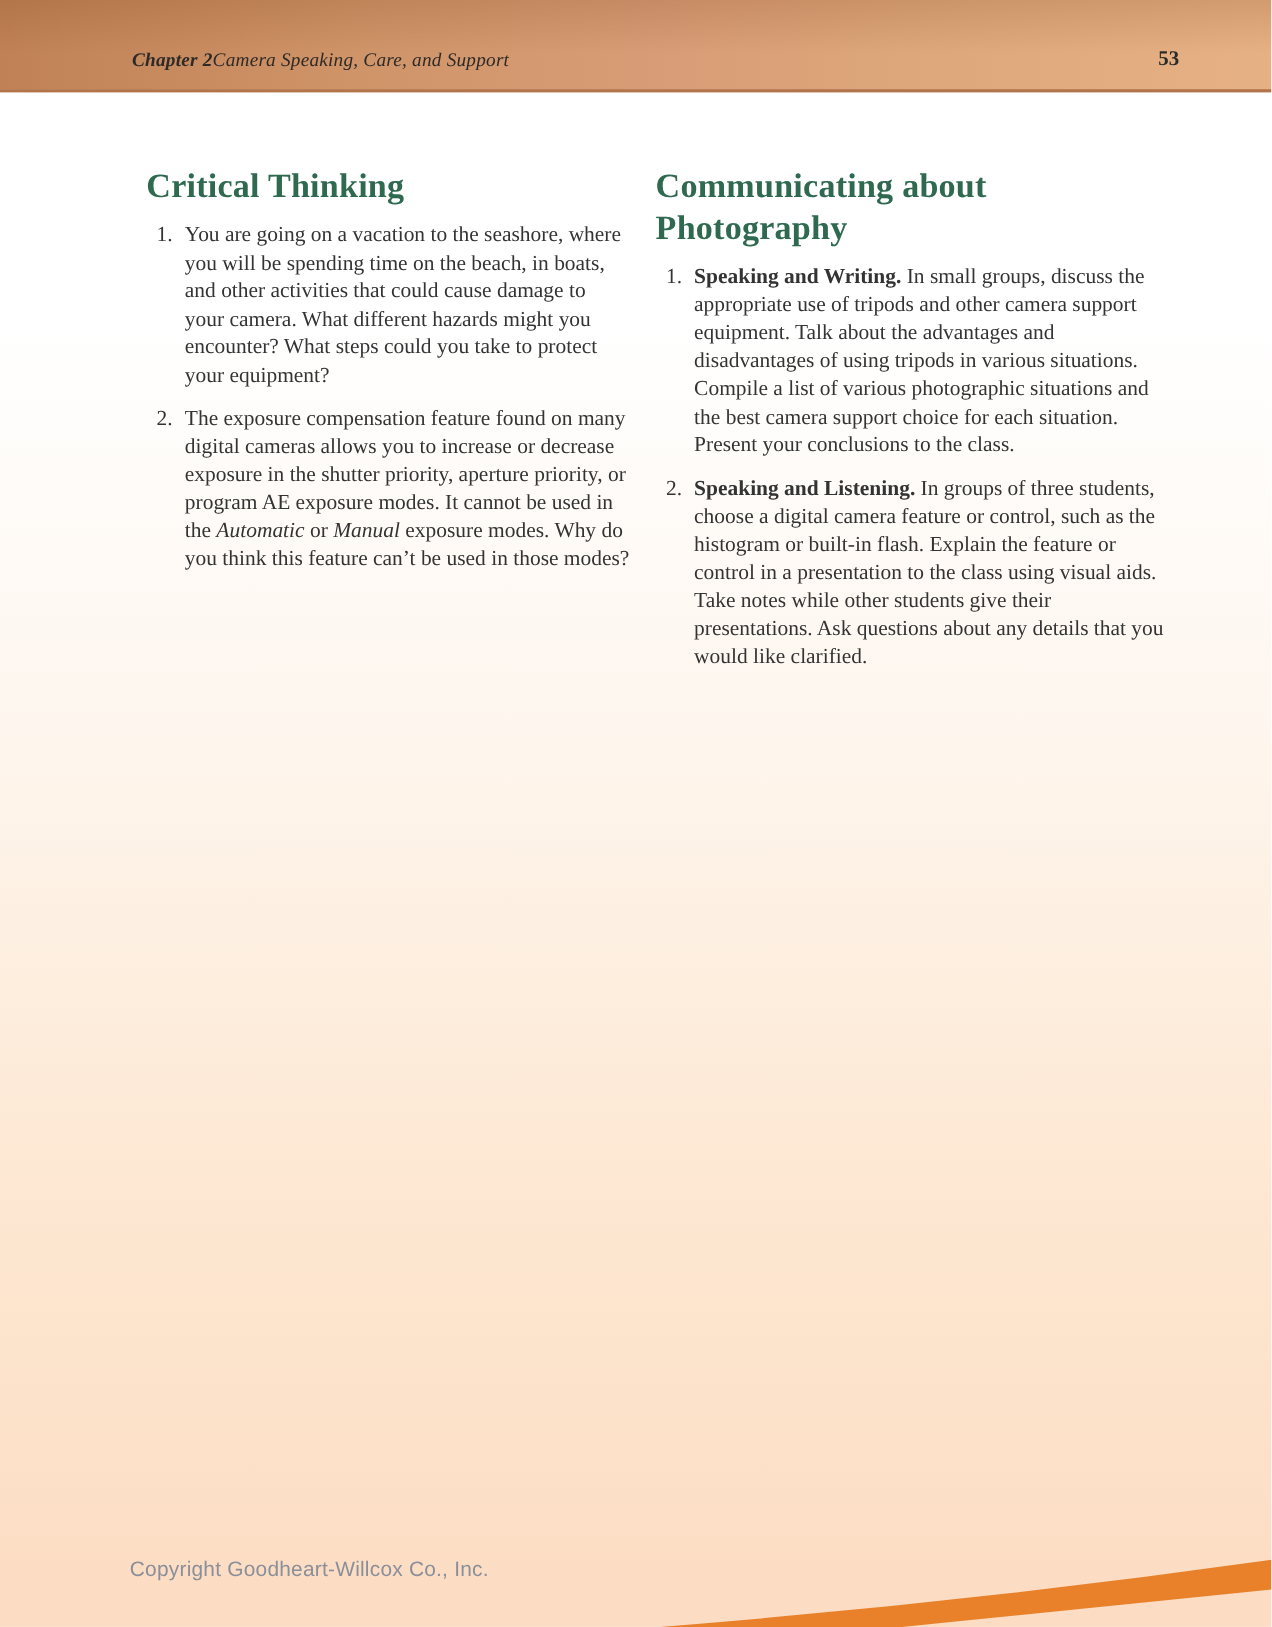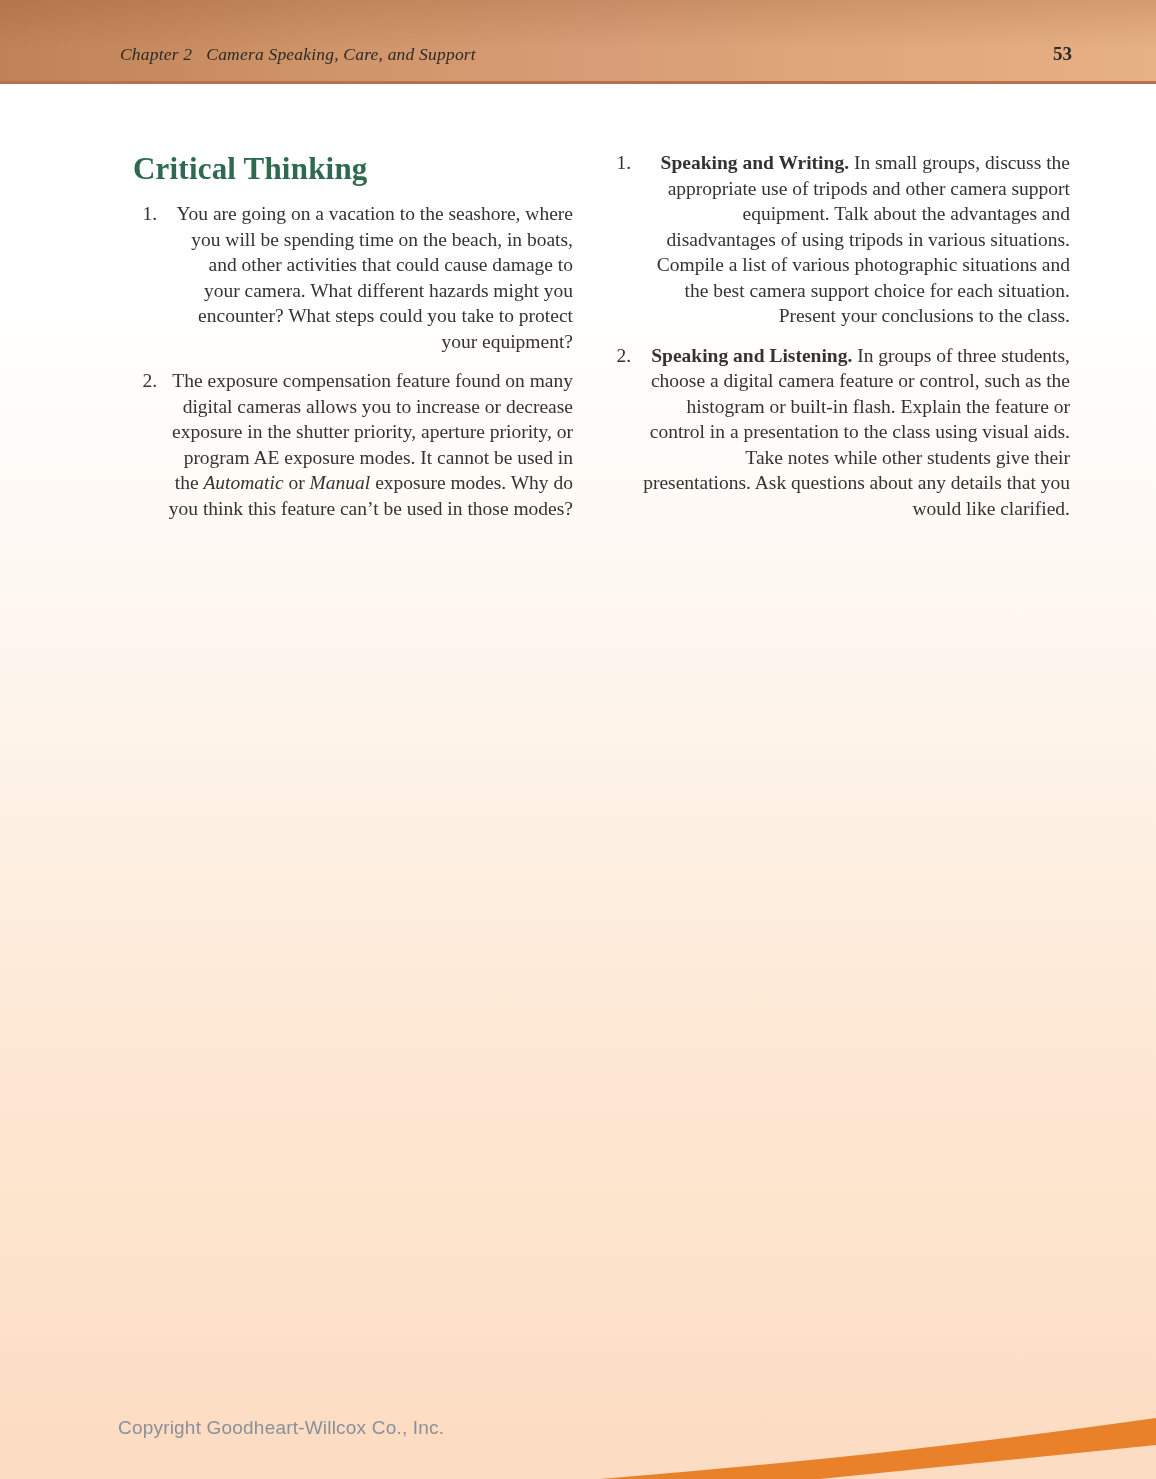--- a/index.html
+++ b/index.html
@@ -38,34 +38,34 @@
     align-items: flex-end;
     justify-content: space-between;
     padding: 0 84px 16px 120px;
   }
   .header-left {
     font-size: 17.5px;
     font-style: italic;
     color: #2d2a28;
     letter-spacing: 0.2px;
   }
-  .chapter-label { font-weight: normal; margin-right: 14px; }
+  .chapter-label { font-weight: bold; }
   .page-number {
     font-size: 19px;
     font-weight: bold;
     color: #2b2b2b;
   }
 
   
   .content {
     position: absolute;
     top: 84px; left: 0; right: 0;
     padding: 66px 78px 0 133px;
     display: flex;
-    gap: 34px;
+    gap: 23px;
   }
   .column { flex: 0 0 auto; }
   .column-left  { width: 440px; }
   .column-right { width: 463px; }
 
   .section-heading {
     font-size: 31px;
     font-weight: bold;
     color: var(--heading-green, #2F6A50);
     line-height: 38px;
@@ -80,21 +80,21 @@
     margin-bottom: 14px;
     font-size: 19.5px;
     line-height: 25.5px;
     color: var(--body-text, #333333);
   }
   .item-number {
     flex: 0 0 24px;
     text-align: right;
     margin-right: 11px;
   }
-  .item-text { flex: 1 1 auto; text-align: right; }
+  .item-text { flex: 1 1 auto; }
   .seg-bold { font-weight: bold; }
   .seg-italic { font-style: italic; margin-top: 12px; }
 
   
   .copyright {
     position: absolute;
     left: 118px;
     bottom: 40px;
     font-family: "Liberation Sans", sans-serif;
     font-size: 19px;
@@ -133,20 +133,21 @@
           <span class="item-text"><span class="seg seg-normal">You are going on a vacation to the seashore, where you will be spending time on the beach, in boats, and other activities that could cause damage to your camera. What different hazards might you encounter? What steps could you take to protect your equipment?</span></span>
         </li>
         <li class="list-item">
           <span class="item-number">2.</span>
           <span class="item-text"><span class="seg seg-normal">The exposure compensation feature found on many digital cameras allows you to increase or decrease exposure in the shutter priority, aperture priority, or program AE exposure modes. It cannot be used in the </span><span class="seg seg-italic">Automatic</span><span class="seg seg-normal"> or </span><span class="seg seg-italic">Manual</span><span class="seg seg-normal"> exposure modes. Why do you think this feature can’t be used in those modes?</span></span>
         </li>
       </ol>
     </div>
 
     <div class="column column-right">
+      <h2 class="section-heading">Communicating about Photography</h2>
       <ol class="numbered-list">
         <li class="list-item">
           <span class="item-number">1.</span>
           <span class="item-text"><span class="seg seg-bold">Speaking and Writing.</span><span class="seg seg-normal"> In small groups, discuss the appropriate use of tripods and other camera support equipment. Talk about the advantages and disadvantages of using tripods in various situations. Compile a list of various photographic situations and the best camera support choice for each situation. Present your conclusions to the class.</span></span>
         </li>
         <li class="list-item">
           <span class="item-number">2.</span>
           <span class="item-text"><span class="seg seg-bold">Speaking and Listening.</span><span class="seg seg-normal"> In groups of three students, choose a digital camera feature or control, such as the histogram or built-in flash. Explain the feature or control in a presentation to the class using visual aids. Take notes while other students give their presentations. Ask questions about any details that you would like clarified.</span></span>
         </li>
       </ol>

